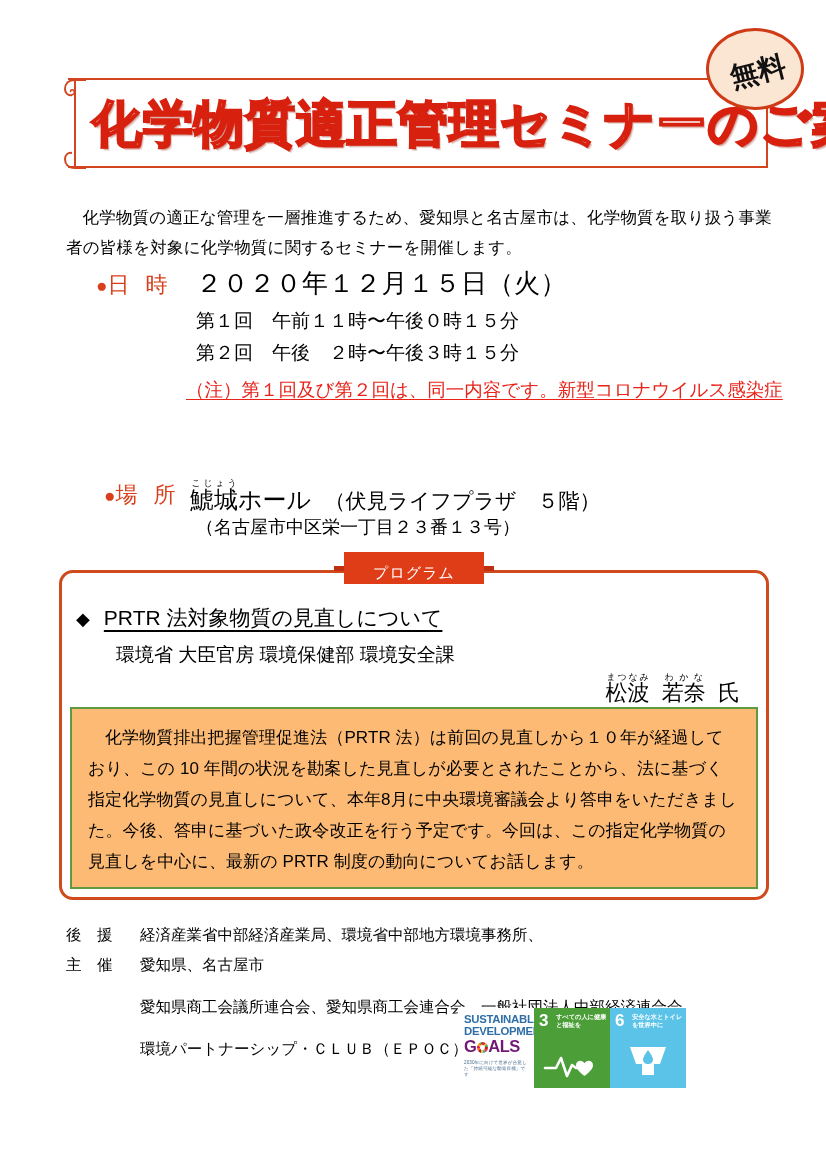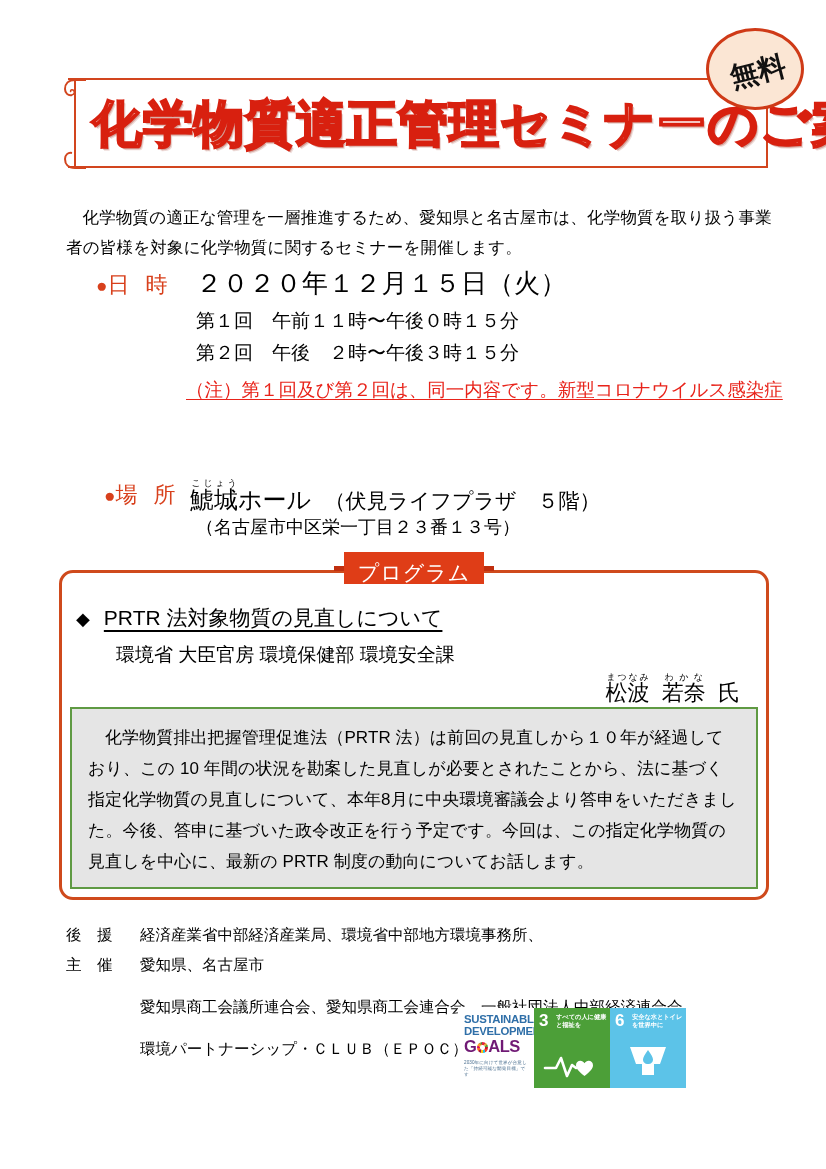--- a/index.html
+++ b/index.html
@@ -183,21 +183,21 @@
   .prog-banner .tab-l { left: 0; }
   .prog-banner .tab-r { right: 0; }
   .prog-banner .label {
     position: absolute;
     left: 10px; top: 0;
     width: 140px; height: 42px;
     display: flex;
     align-items: center;
     justify-content: center;
     color: #ffffff;
-    font-size: 21px;
+    font-size: 15px;
     letter-spacing: 1px;
   }
 
   
   .prog-box {
     position: absolute;
     left: 59px;
     top: 570px;
     width: 710px;
     height: 330px;
@@ -233,21 +233,21 @@
     white-space: nowrap;
   }
 
   
   .abstract {
     position: absolute;
     left: 70px;
     top: 707px;
     width: 688px;
     height: 182px;
-    background: #e5e5e5;
+    background: #fdba74;
     border: 2px solid #5f9a43;
     box-sizing: border-box;
     padding: 13px 16px 0 16px;
     font-size: 17px;
     line-height: 31px;
     letter-spacing: .1px;
   }
   .abstract p { margin: 0; text-indent: 1em; }
 
   

